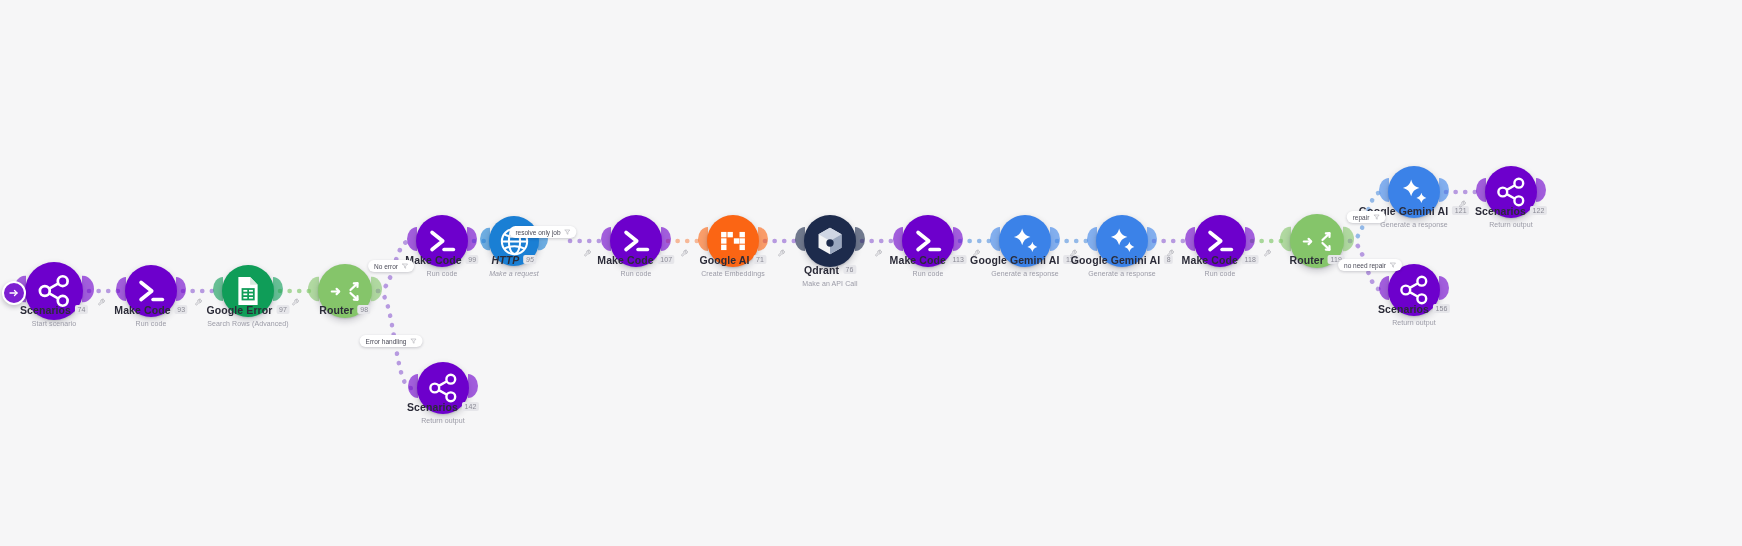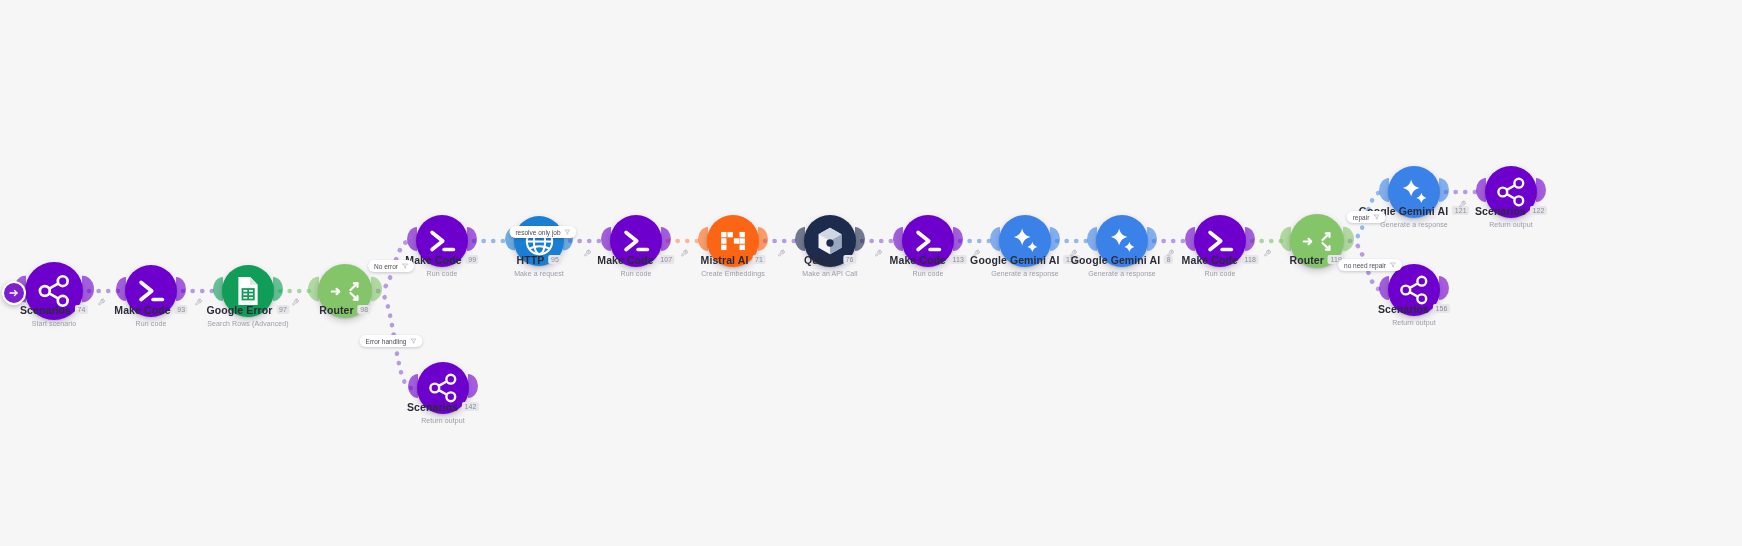--- a/index.html
+++ b/index.html
@@ -242,21 +242,21 @@
               <path d="M0,0 A 10,12 0 0 1 0,24 Z" fill="#6d00cc" opacity=".62"></path>
             </svg></span>
         <div class="cap" style="top:35px">
        <div class="t">
          <span>Make Code</span>
          <span class="badge">99</span>
        </div>
        <div class="s">Run code</div>
      </div>
       </div>
-      <div class="node" style="left: 539px; top: 241px;">
+      <div class="node" style="left: 514px; top: 241px; font-style: italic;">
         <span class="stub left" style="left:-9px">
             <svg width="10" height="23" viewBox="0 0 10 23">
               <path d="M10,0 A 10,11.5 0 0 0 10,23 Z" fill="#1a7fd4" opacity=".62"></path>
             </svg></span>
         <div class="bulb" style="width:50px;height:50px;background:#1a7fd4">
        <span class="nicon">
             <svg width="33" height="33" viewBox="0 0 24 24" fill="none">
         <g stroke="#fff" stroke-width="1.5" fill="none">
           <circle cx="12" cy="12" r="9.2"></circle>
           <ellipse cx="12" cy="12" rx="4.1" ry="9.2"></ellipse>
@@ -326,21 +326,21 @@
           </g>
         </svg>
           </span>
      </div>
         <span class="stub right" style="right:-9px">
             <svg width="10" height="24" viewBox="0 0 10 24">
               <path d="M0,0 A 10,12 0 0 1 0,24 Z" fill="#fb6514" opacity=".62"></path>
             </svg></span>
         <div class="cap" style="top:35px">
        <div class="t">
-         <span>Mistral AI</span>
+         <span>Google AI</span>
          <span class="badge">71</span>
        </div>
        <div class="s">Create Embeddings</div>
      </div>
       </div>
       <div class="node" style="left: 830px; top: 241px;">
         <span class="stub left" style="left:-9px">
             <svg width="10" height="24" viewBox="0 0 10 24">
               <path d="M10,0 A 10,12 0 0 0 10,24 Z" fill="#1d2b4c" opacity=".62"></path>
             </svg></span>
@@ -351,21 +351,21 @@
           <path d="M12 2.6l8.1 4.7-8.1 4.7-8.1-4.7z" fill="#cfd6e4"></path>
           <path d="M12 12l8.1-4.7v9.4L12 21.4z" fill="#9aa7bf"></path>
           <circle cx="12" cy="13.4" r="2.6" fill="#1d2b4c"></circle>
         </svg>
           </span>
      </div>
         <span class="stub right" style="right:-9px">
             <svg width="10" height="24" viewBox="0 0 10 24">
               <path d="M0,0 A 10,12 0 0 1 0,24 Z" fill="#1d2b4c" opacity=".62"></path>
             </svg></span>
-        <div class="cap" style="top:35px">
+        <div class="cap" style="top:45px">
        <div class="t">
          <span>Qdrant</span>
          <span class="badge">76</span>
        </div>
        <div class="s">Make an API Call</div>
      </div>
       </div>
       <div class="node" style="left: 928px; top: 241px;">
         <span class="stub left" style="left:-9px">
             <svg width="10" height="24" viewBox="0 0 10 24">

